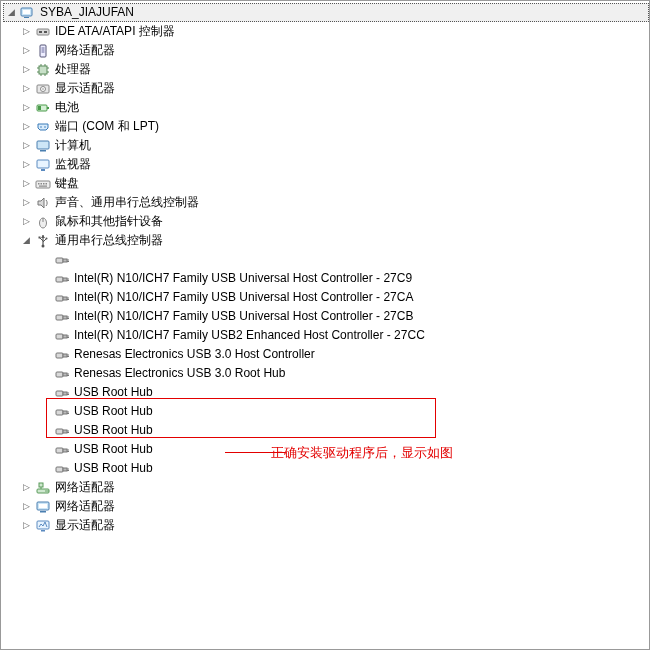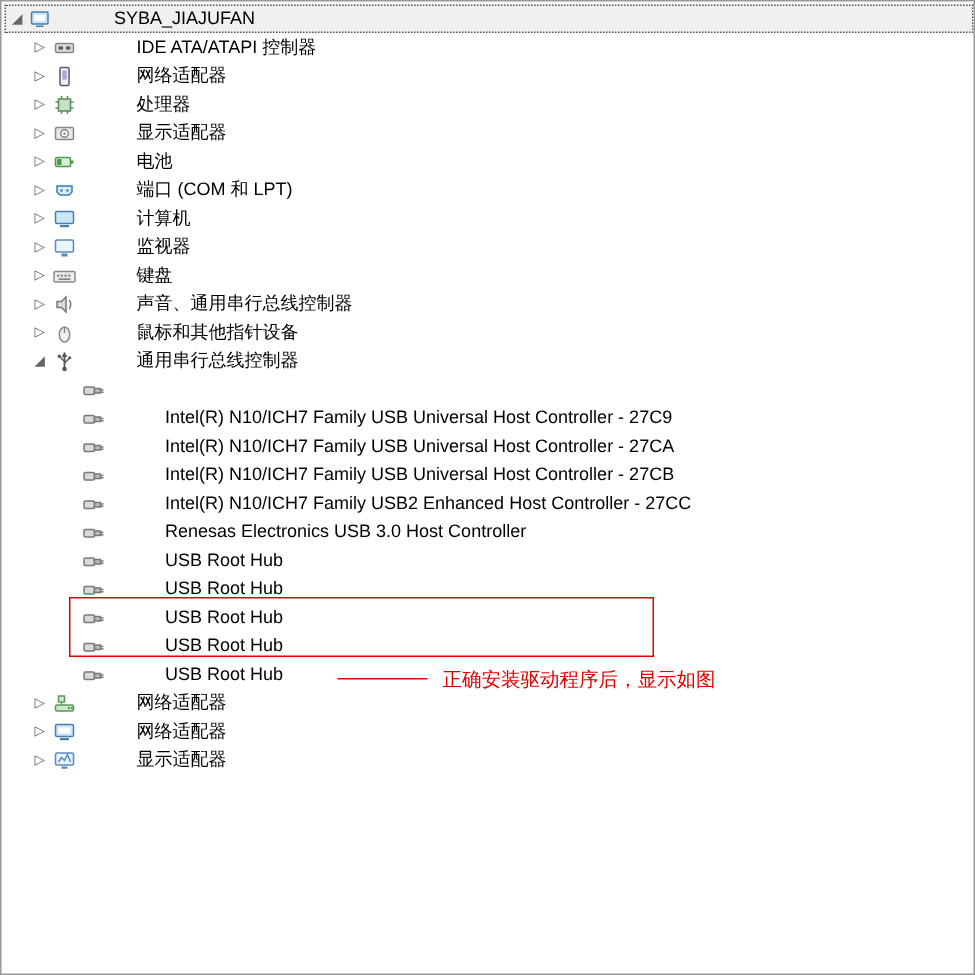--- a/index.html
+++ b/index.html
@@ -50,21 +50,20 @@
     width: 18px;
     height: 16px;
     display: inline-flex;
     align-items: center;
     justify-content: center;
     margin-right: 3px;
     flex-shrink: 0;
   }
   .label {
     color: #000;
-    margin-left: 36px;
   }
   
   .highlight-box {
     position: absolute;
     border: 1px solid #e30000;
     pointer-events: none;
   }
   .callout-line {
     position: absolute;
     height: 1px;
@@ -322,20 +321,32 @@
     <div class="node">
         <span class="indent" style="width:50px"></span>
         <span class="icon">
         <svg width="16" height="16" viewBox="0 0 16 16">
           <rect x="2" y="6" width="7" height="5" rx="1" fill="#d9d9d9" stroke="#777"></rect>
           <rect x="9" y="7" width="4" height="3" fill="#bbb" stroke="#777"></rect>
           <line x1="13" y1="8" x2="15" y2="8" stroke="#777"></line>
           <line x1="13" y1="9.5" x2="15" y2="9.5" stroke="#777"></line>
         </svg>
       </span>
+        <span class="label">Renesas Electronics USB 3.0 Root Hub</span>
+    </div>
+    <div class="node">
+        <span class="indent" style="width:50px"></span>
+        <span class="icon">
+        <svg width="16" height="16" viewBox="0 0 16 16">
+          <rect x="2" y="6" width="7" height="5" rx="1" fill="#d9d9d9" stroke="#777"></rect>
+          <rect x="9" y="7" width="4" height="3" fill="#bbb" stroke="#777"></rect>
+          <line x1="13" y1="8" x2="15" y2="8" stroke="#777"></line>
+          <line x1="13" y1="9.5" x2="15" y2="9.5" stroke="#777"></line>
+        </svg>
+      </span>
         <span class="label">USB Root Hub</span>
     </div>
     <div class="node">
         <span class="indent" style="width:50px"></span>
         <span class="icon">
         <svg width="16" height="16" viewBox="0 0 16 16">
           <rect x="2" y="6" width="7" height="5" rx="1" fill="#d9d9d9" stroke="#777"></rect>
           <rect x="9" y="7" width="4" height="3" fill="#bbb" stroke="#777"></rect>
           <line x1="13" y1="8" x2="15" y2="8" stroke="#777"></line>
           <line x1="13" y1="9.5" x2="15" y2="9.5" stroke="#777"></line>
@@ -414,13 +425,13 @@
           <path d="M4 9l2-3 2 2 2-4 2 5" fill="none" stroke="#5a8ac0"></path>
           <rect x="6" y="12" width="4" height="1.5" fill="#5a8ac0"></rect>
         </svg>
       </span>
     <span class="label">显示适配器</span>
     </div>
   </div>
 
 <div class="highlight-box" style="top: 397px; left: 45px; width: 390px; height: 40px;"></div>
 <div class="callout-line" style="top: 451px; left: 224px; width: 60px;"></div>
-<div class="callout-text" style="top: 443px; left: 294px;">正确安装驱动程序后，显示如图</div>
+<div class="callout-text" style="top: 443px; left: 270px;">正确安装驱动程序后，显示如图</div>
 
 </body></html>

